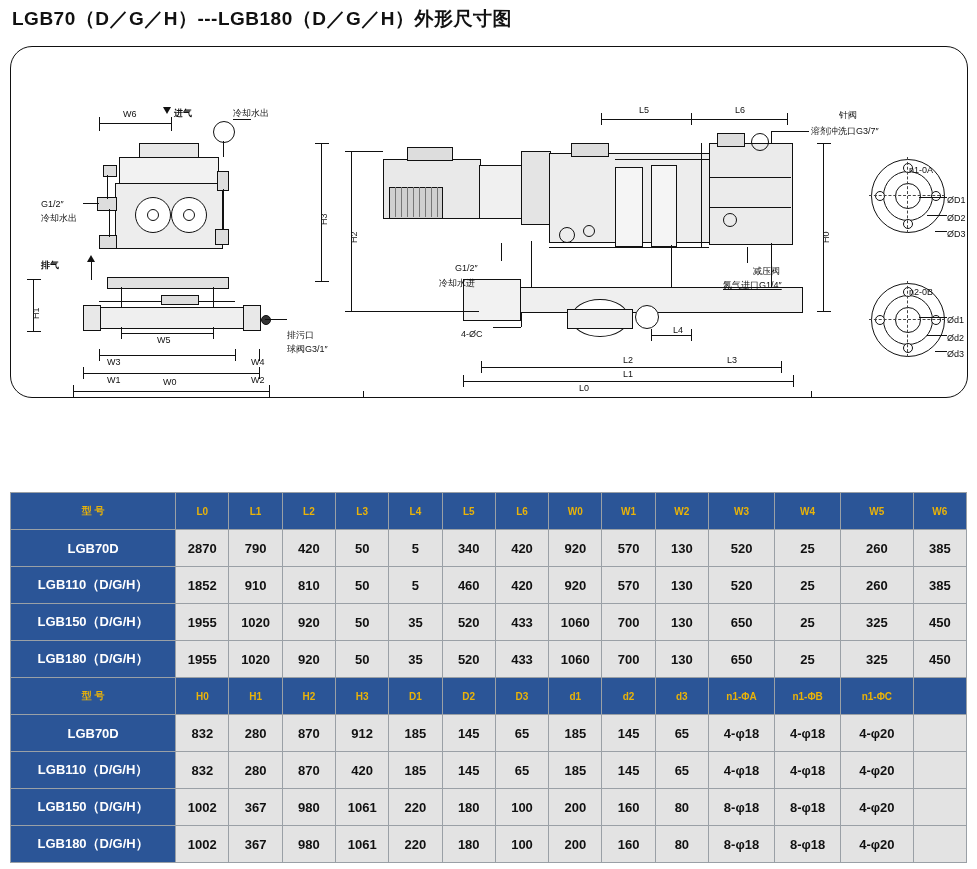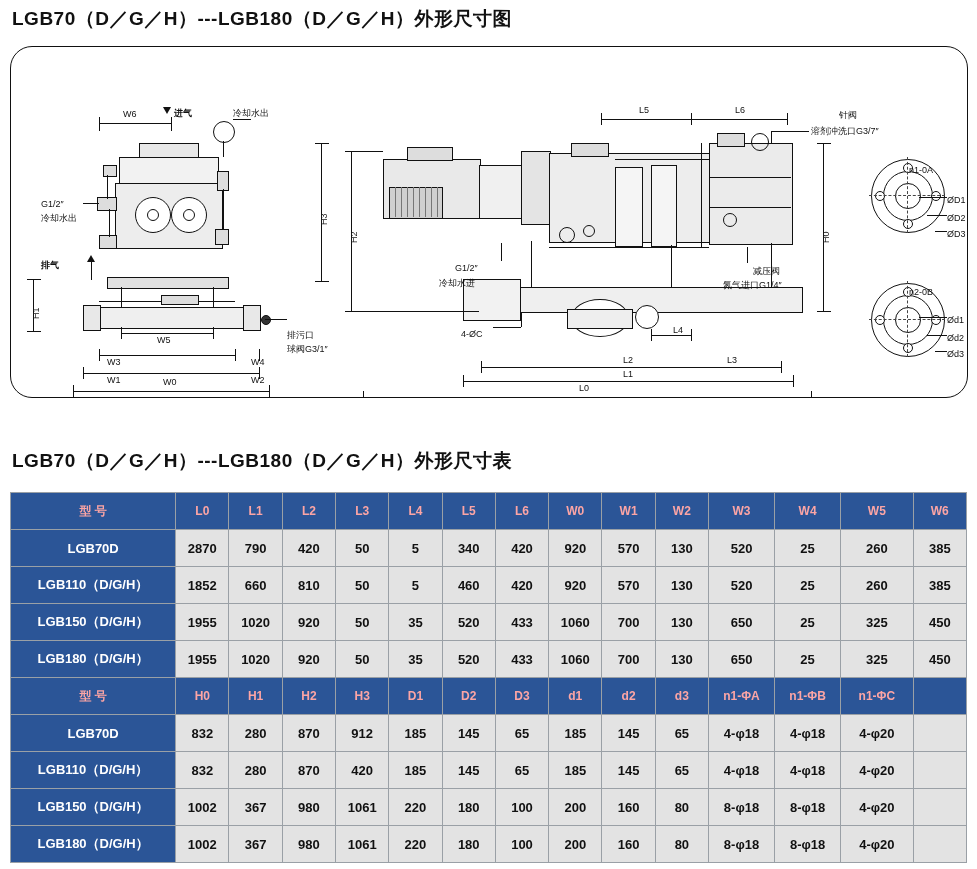--- a/index.html
+++ b/index.html
@@ -39,21 +39,21 @@
   .vtext{position:absolute;font-size:9px;transform:rotate(-90deg);transform-origin:left top;white-space:nowrap;}
 
   
   .table-wrap{position:absolute;left:10px;top:492px;width:957px;}
   table{border-collapse:collapse;width:957px;table-layout:fixed;}
   th,td{
     border:1px solid #9aa0a6;text-align:center;vertical-align:middle;
     font-size:13px;height:36px;padding:0;
   }
   thead th,.hdr-row th{
-    background:#2b5597;color:#fca5a5;font-weight:bold;font-size:12px;
+    background:#2b5597;color:#eab308;font-weight:bold;font-size:10px;
   }
   .rowlabel{
     background:#2b5597;color:#fff;font-weight:bold;font-size:13px;
   }
   td.val{background:#e3e3e3;color:#111;font-weight:bold;}
   td.blank{background:#e3e3e3;}
   col.c0{width:155px;}
   col.cn{width:50px;}
   col.cw{width:62px;}
   col.cwide{width:68px;}
@@ -207,21 +207,21 @@
     <div class="box" style="left:452px;top:232px;width:56px;height:40px;background:#f2f2f2;"></div>
     <div class="circ" style="left:560px;top:252px;width:56px;height:36px;background:#fff;"></div>
     <div class="box" style="left:556px;top:262px;width:64px;height:18px;background:#eee;"></div>
     <div class="circ" style="left:624px;top:258px;width:22px;height:22px;background:#fff;"></div>
 
     <div class="dp" style="left:444px;top:216px;">G1/2″</div>
     <div class="dp" style="left:428px;top:230px;">冷却水进</div>
     <div class="ln v" style="left:490px;top:196px;height:18px;"></div>
 
     <div class="dp" style="left:742px;top:218px;">减压阀</div>
-    <div class="dp" style="left:712px;top:232px;">氮气进口G1/4″</div>
+    <div class="dp" style="left:712px;top:232px;text-decoration:underline;">氮气进口G1/4″</div>
     <div class="ln v" style="left:736px;top:200px;height:16px;"></div>
 
     <div class="dp" style="left:450px;top:282px;">4-ØC</div>
     <div class="ln h" style="left:482px;top:280px;width:28px;"></div>
     <div class="ln v" style="left:510px;top:266px;height:14px;"></div>
 
     <div class="ln v" style="left:340px;top:104px;height:160px;"></div>
     <div class="ln h" style="left:334px;top:104px;width:14px;"></div>
     <div class="ln h" style="left:334px;top:264px;width:14px;"></div>
     <div class="vtext" style="left:338px;top:196px;">H2</div>
@@ -284,21 +284,20 @@
 
     <div class="dp" style="left:898px;top:240px;">n2-0B</div>
     <div class="dp" style="left:936px;top:268px;">Ød1</div>
     <div class="dp" style="left:936px;top:286px;">Ød2</div>
     <div class="dp" style="left:936px;top:302px;">Ød3</div>
     <div class="ln h" style="left:908px;top:270px;width:28px;"></div>
     <div class="ln h" style="left:916px;top:288px;width:20px;"></div>
     <div class="ln h" style="left:924px;top:304px;width:12px;"></div>
   </div>
 
-  <div class="title" id="title-table">LGB70（D／G／H）---LGB180（D／G／H）外形尺寸表</div>
 
   <div class="table-wrap">
     <table>
       <colgroup>
         <col class="c0">
           <col class="cn">
           <col class="cn">
           <col class="cn">
           <col class="cn">
           <col class="cn">
@@ -345,21 +344,21 @@
           <td class="val">130</td>
           <td class="val">520</td>
           <td class="val">25</td>
           <td class="val">260</td>
           <td class="val">385</td>
         </tr>
 
         <tr>
           <td class="rowlabel">LGB110（D/G/H）</td>
           <td class="val">1852</td>
-          <td class="val">660</td>
+          <td class="val">910</td>
           <td class="val">810</td>
           <td class="val">50</td>
           <td class="val">5</td>
           <td class="val">460</td>
           <td class="val">420</td>
           <td class="val">920</td>
           <td class="val">570</td>
           <td class="val">130</td>
           <td class="val">520</td>
           <td class="val">25</td>

